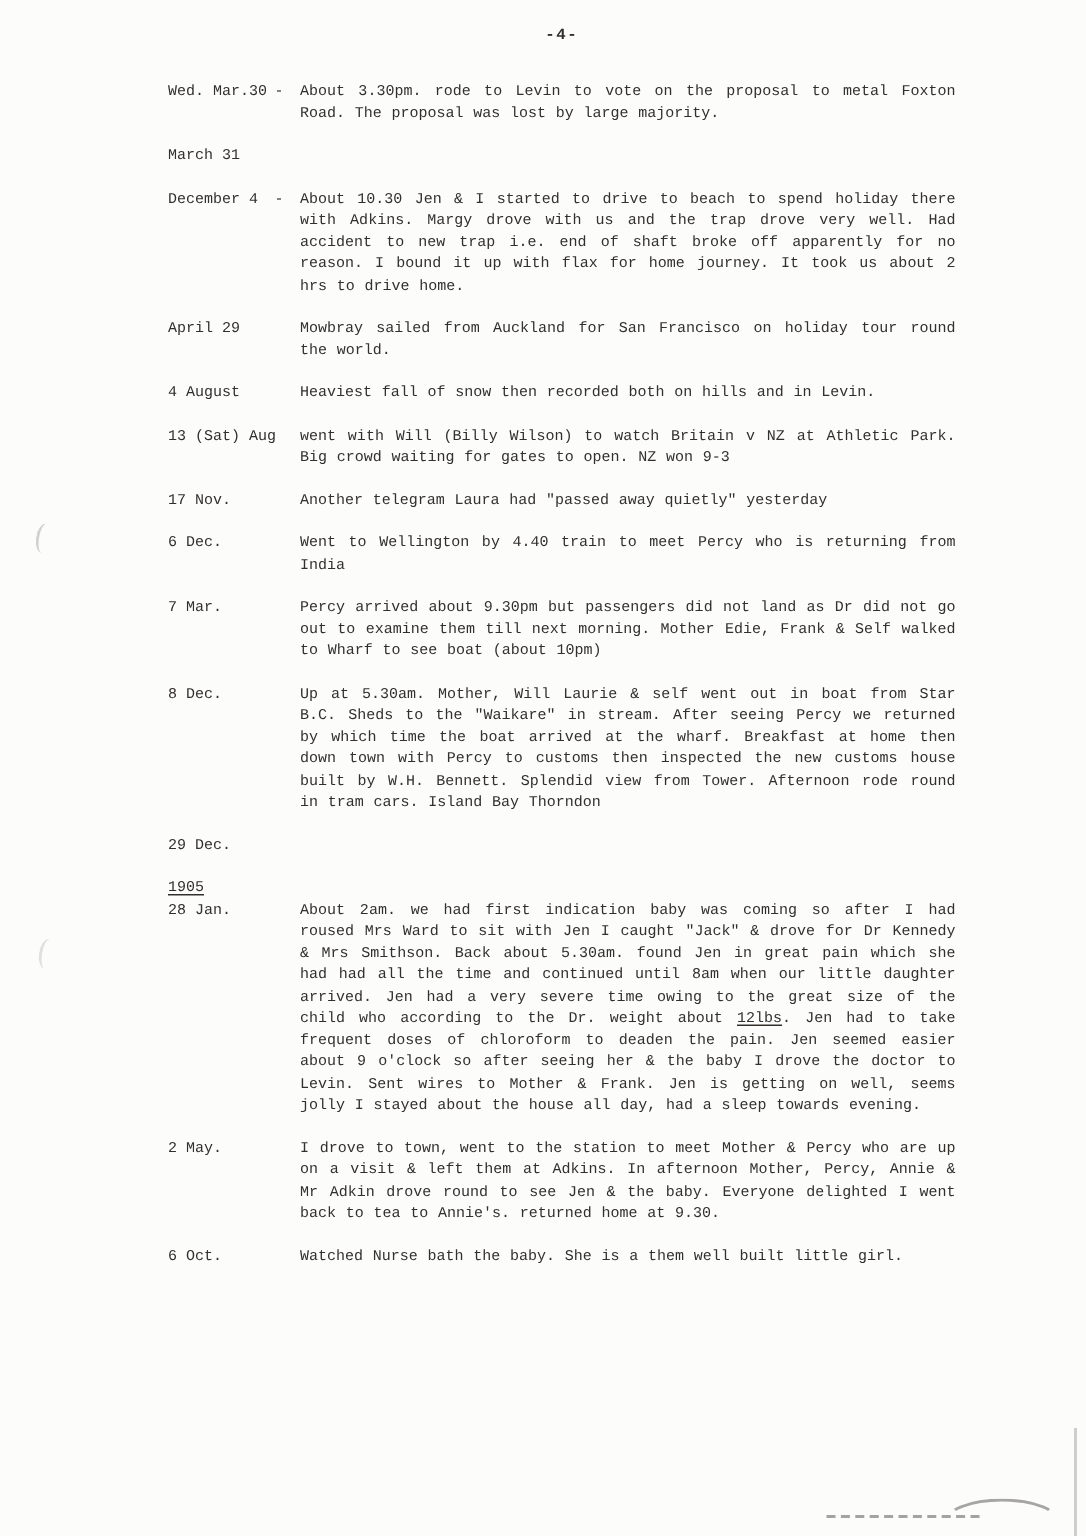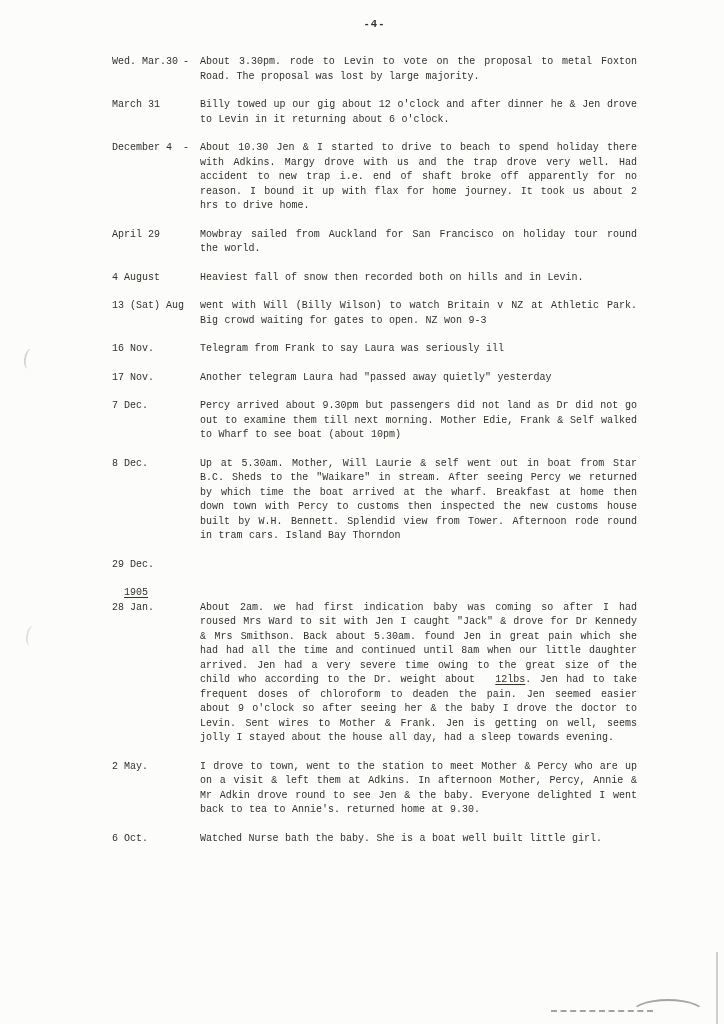--- a/index.html
+++ b/index.html
@@ -25,21 +25,21 @@
     margin-bottom:14px;
   }
   .entry-date { flex:0 0 88px; white-space:nowrap; }
   .entry-body {
     flex:1; max-width:437px;
     text-align:justify; text-align-last:left;
     position:relative;
     word-spacing:0.5px;
   }
   .hang-dash { position:absolute; left:-17px; top:0; }
-  .u { text-decoration:underline; text-underline-offset:2px;margin-left:12px; }
+  .u { text-decoration:underline; text-underline-offset:2px; }
   .year-row { margin-bottom:0; }
   
   .curl-mark {
     position:absolute; width:9px; height:20px;
     border-left:2px solid rgba(125,122,118,0.32);
     border-radius:50%;
     transform:rotate(9deg);
   }
   .curl-mark.m1 { left:24px; top:349px; }
   .curl-mark.m2 { left:26px; top:626px; opacity:0.7; }
@@ -65,21 +65,20 @@
 
 <div class="content">
 
   <div class="entry">
     <div class="entry-date">Wed. Mar.30</div>
     <div class="entry-body"><span class="hang-dash">-</span><span>About 3.30pm. rode to Levin to vote on the proposal to metal Foxton Road. The proposal was lost by large majority.</span></div>
   </div>
 
   <div class="entry">
     <div class="entry-date">March 31</div>
-    <div class="entry-body"><span>Billy towed up our gig about 12 o'clock and after dinner he &amp; Jen drove to Levin in it returning about 6 o'clock.</span></div>
   </div>
 
   <div class="entry">
     <div class="entry-date">December 4</div>
     <div class="entry-body"><span class="hang-dash">-</span><span>About 10.30 Jen &amp; I started to drive to beach to spend holiday there with Adkins. Margy drove with us and the trap drove very well. Had accident to new trap i.e. end of shaft broke off apparently for no reason. I bound it up with flax for home journey. It took us about 2 hrs to drive home.</span></div>
   </div>
 
   <div class="entry">
     <div class="entry-date">April 29</div>
     <div class="entry-body"><span>Mowbray sailed from Auckland for San Francisco on holiday tour round the world.</span></div>
@@ -88,33 +87,33 @@
   <div class="entry">
     <div class="entry-date">4 August</div>
     <div class="entry-body"><span>Heaviest fall of snow then recorded both on hills and in Levin.</span></div>
   </div>
 
   <div class="entry">
     <div class="entry-date">13 (Sat) Aug</div>
     <div class="entry-body"><span>went with Will (Billy Wilson) to watch Britain v NZ at Athletic Park. Big crowd waiting for gates to open. NZ won 9-3</span></div>
   </div>
 
-  <div class="entry">
-    <div class="entry-date">16 Nov.</div>
-    <div class="entry-body"><span>Telegram from Frank to say Laura was seriously ill</span></div>
-  </div>
 
   <div class="entry">
     <div class="entry-date">17 Nov.</div>
     <div class="entry-body"><span>Another telegram Laura had "passed away quietly" yesterday</span></div>
   </div>
 
+  <div class="entry">
+    <div class="entry-date">6 Dec.</div>
+    <div class="entry-body"><span>Went to Wellington by 4.40 train to meet Percy who is returning from India</span></div>
+  </div>
 
   <div class="entry">
-    <div class="entry-date">7 Dec.</div>
+    <div class="entry-date">7 Mar.</div>
     <div class="entry-body"><span>Percy arrived about 9.30pm but passengers did not land as Dr did not go out to examine them till next morning. Mother Edie, Frank &amp; Self walked to Wharf to see boat (about 10pm)</span></div>
   </div>
 
   <div class="entry">
     <div class="entry-date">8 Dec.</div>
     <div class="entry-body"><span>Up at 5.30am. Mother, Will Laurie &amp; self went out in boat from Star B.C. Sheds to the "Waikare" in stream. After seeing Percy we returned by which time the boat arrived at the wharf. Breakfast at home then down town with Percy to customs then inspected the new customs house built by W.H. Bennett. Splendid view from Tower. Afternoon rode round in tram cars. Island Bay Thorndon</span></div>
   </div>
 
   <div class="entry">
     <div class="entry-date">29 Dec.</div>
@@ -130,21 +129,21 @@
     <div class="entry-body"><span>About 2am. we had first indication baby was coming so after I had roused Mrs Ward to sit with Jen I caught "Jack" &amp; drove for Dr Kennedy &amp; Mrs Smithson. Back about 5.30am. found Jen in great pain which she had had all the time and continued until 8am when our little daughter arrived. Jen had a very severe time owing to the great size of the child who according to the Dr. weight about </span><span class="u">12lbs</span><span>. Jen had to take frequent doses of chloroform to deaden the pain. Jen seemed easier about 9 o'clock so after seeing her &amp; the baby I drove the doctor to Levin. Sent wires to Mother &amp; Frank. Jen is getting on well, seems jolly I stayed about the house all day, had a sleep towards evening.</span></div>
   </div>
 
   <div class="entry">
     <div class="entry-date">2 May.</div>
     <div class="entry-body"><span>I drove to town, went to the station to meet Mother &amp; Percy who are up on a visit &amp; left them at Adkins. In afternoon Mother, Percy, Annie &amp; Mr Adkin drove round to see Jen &amp; the baby. Everyone delighted I went back to tea to Annie's. returned home at 9.30.</span></div>
   </div>
 
   <div class="entry">
     <div class="entry-date">6 Oct.</div>
-    <div class="entry-body"><span>Watched Nurse bath the baby. She is a boat well built little girl.</span></div>
+    <div class="entry-body"><span>Watched Nurse bath the baby. She is a them well built little girl.</span></div>
   </div>
 
 
 </div>
 
 <div class="curl-mark m1"></div>
 <div class="curl-mark m2"></div>
 <div class="bottom-dashes"></div>
 <div class="bottom-arc"></div>
 <div class="edge-line"></div>

